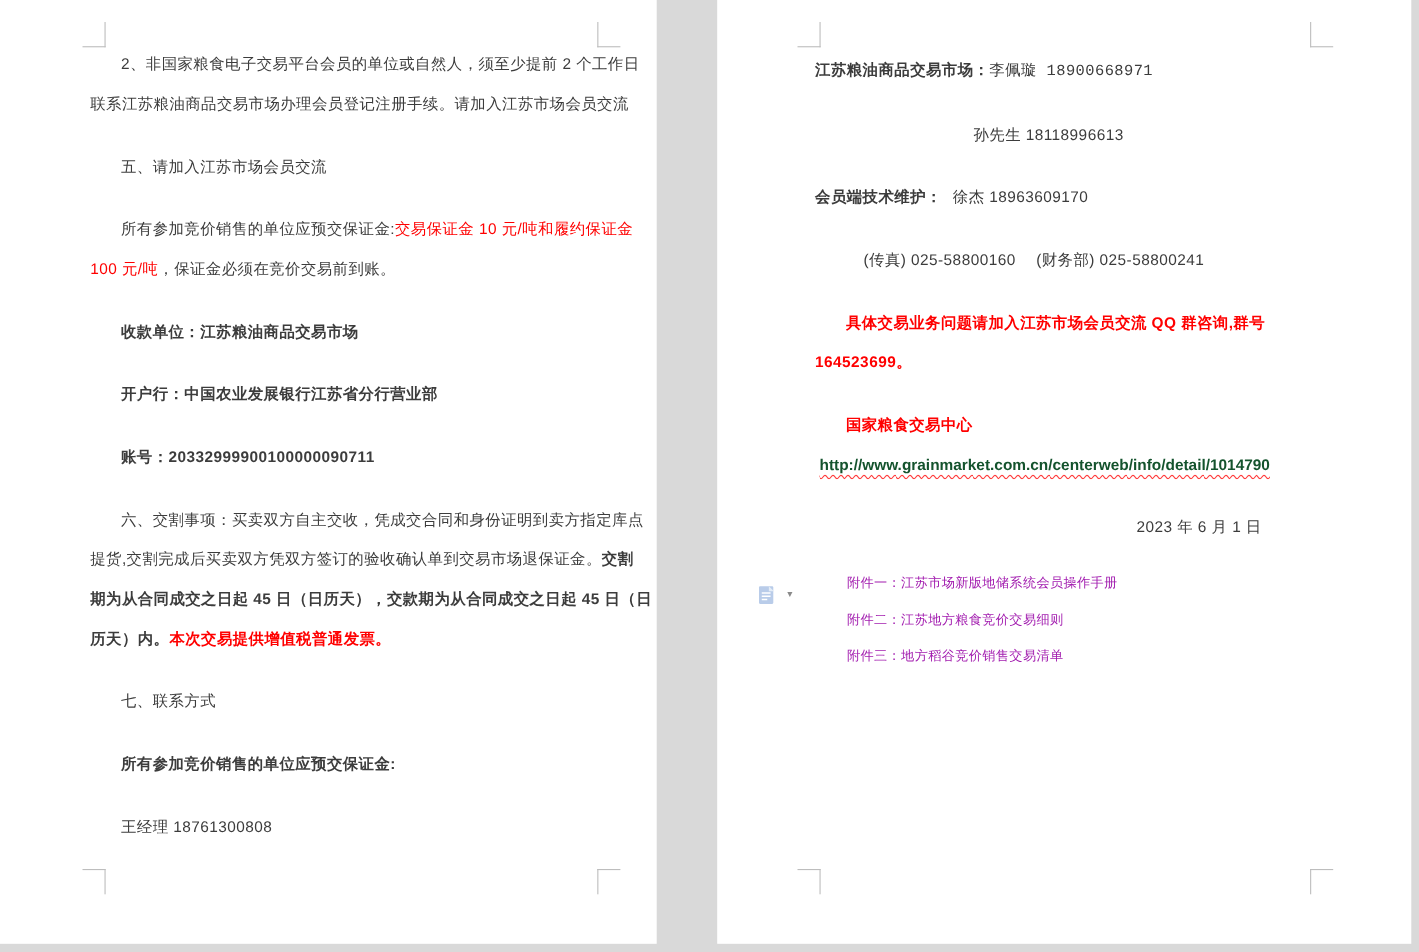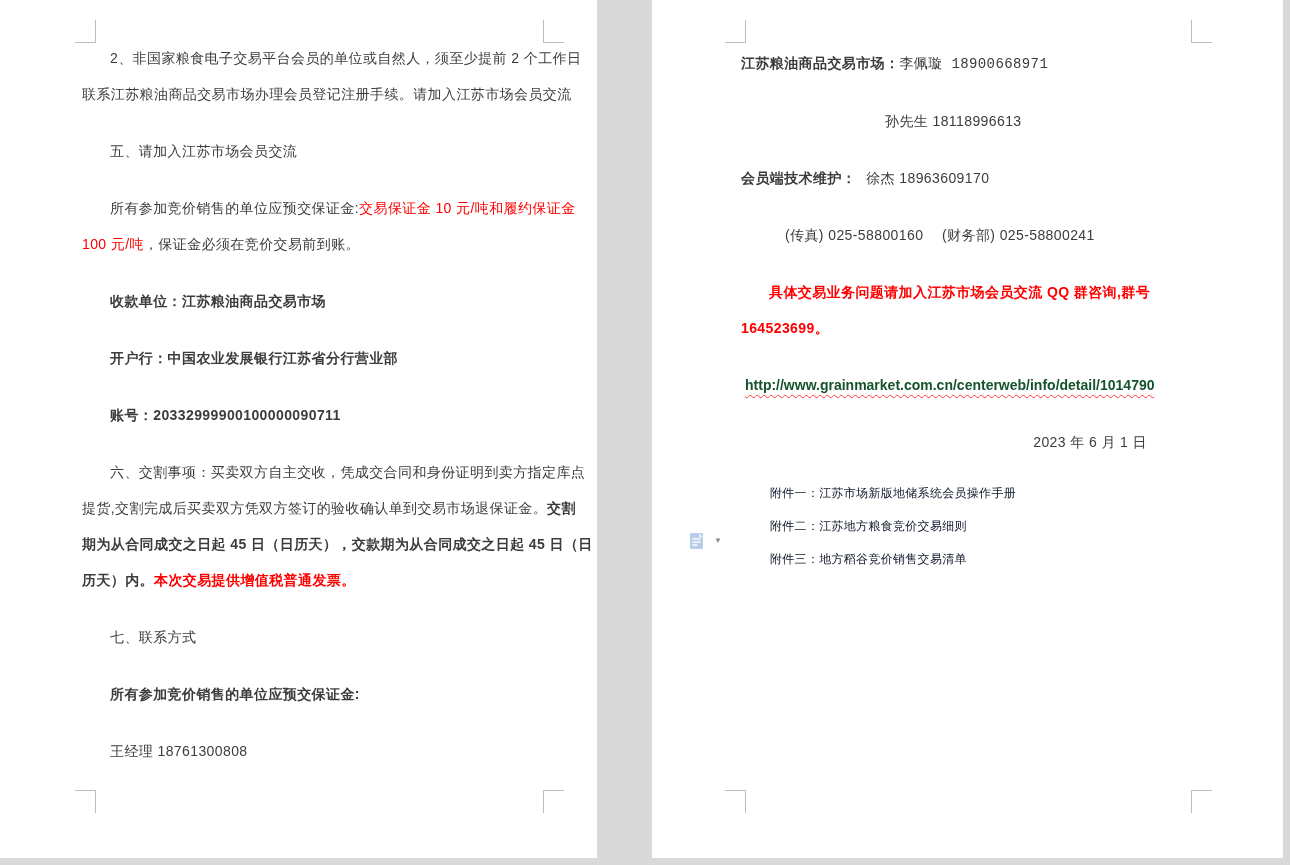--- a/index.html
+++ b/index.html
@@ -41,21 +41,21 @@
     font-weight:bold;color:#14532d;
     text-decoration:underline wavy #ff3b3b;
     text-decoration-thickness:1px;
     text-underline-offset:4px;
     letter-spacing:0;
   }
   .date-line{text-align:right;padding-right:56px;}
 
   .attachments{margin-top:-4px;font-size:12px;line-height:33px;padding-left:29px;letter-spacing:0.3px;}
   .att-row{display:block;}
-  .att-link{color:#0f172a;cursor:pointer;text-align:center;}
+  .att-link{color:#a21caf;cursor:pointer;text-align:center;}
 
   .paste-btn{
     position:absolute;left:34px;top:530px;
     display:flex;align-items:center;cursor:pointer;
   }
   .paste-caret{
     margin-left:6px;font-size:8px;color:#8a8a8a;line-height:22px;
   }
 </style>
 </head>
@@ -121,20 +121,21 @@
 
     <p class="pl-sun"><span>孙先生 18118996613</span></p>
 
     <p><span class="b">会员端技术维护：</span><span class="gap-sm">徐杰 18963609170</span></p>
 
     <p class="pl-fax"><span>(传真) 025-58800160 　(财务部) 025-58800241</span></p>
 
     <p class="ind b red"><span>具体交易业务问题请加入江苏市场会员交流 QQ 群咨询,群号164523699。</span></p>
 
     <p>
+      <span class="ln ind b red">国家粮食交易中心</span>
       <span class="ln" style="padding-left:4px;"><span class="url">http://www.grainmarket.com.cn/centerweb/info/detail/1014790</span></span>
     </p>
 
     <p class="date-line"><span>2023 年 6 月 1 日</span></p>
 
     <div class="attachments">
       <span class="att-row"><span class="att-link">附件一：</span><span class="att-link">江苏市场新版地储系统会员操作手册</span></span>
       <span class="att-row"><span class="att-link">附件二：</span><span class="att-link">江苏地方粮食竞价交易细则</span></span>
       <span class="att-row"><span class="att-link">附件三：</span><span class="att-link">地方稻谷竞价销售交易清单</span></span>
     </div>

